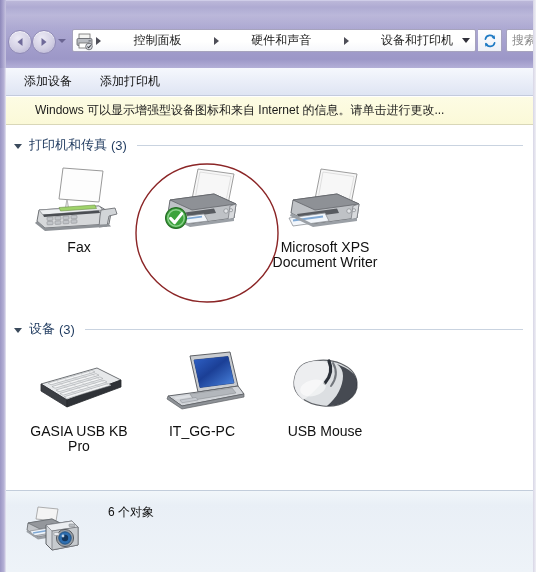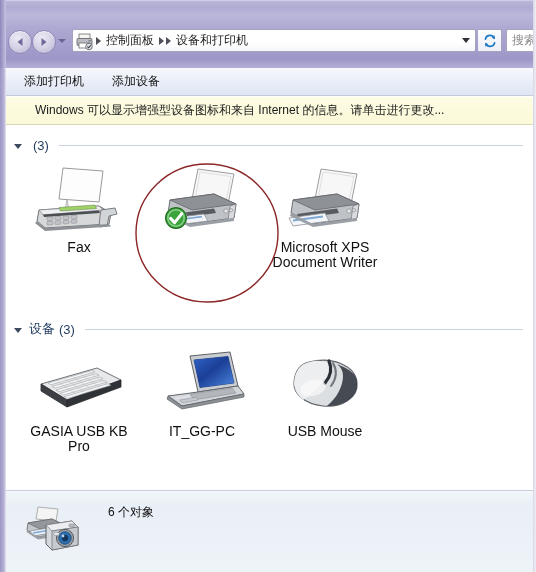--- a/index.html
+++ b/index.html
@@ -138,20 +138,21 @@
     width: 20px; height: 20px;
     margin-left: 2px;
     position: relative;
   }
   .crumbs {
     flex: 1 1 auto;
     display: flex;
     align-items: center;
     overflow: hidden;
     white-space: nowrap;
+    justify-content: space-between;
   }
   .crumb {
     font-size: 12px;
     color: #1c1c1c;
     padding: 1px 4px;
     cursor: default;
   }
   .crumb-sep {
     width: 0; height: 0;
     margin: 0 1px;
@@ -364,20 +365,21 @@
             <rect x="4" y="12" width="10" height="5" fill="#ffffff" stroke="#6e6e6e" stroke-width="0.8"></rect>
             <rect x="13.5" y="9" width="2.3" height="1.6" fill="#7f838a"></rect>
             <circle cx="14" cy="15.5" r="3.3" fill="#d9dde3" stroke="#5a5c62" stroke-width="0.8"></circle>
             <path d="M12.4 15.5 l1.2 1.3 l2.2 -2.4" fill="none" stroke="#3a3c42" stroke-width="1.1"></path>
           </svg>
         </div>
         <div class="crumbs">
           <span class="crumb-sep"></span>
           <span class="crumb">控制面板</span>
           <span class="crumb-sep"></span>
+          <span class="crumb">硬件和声音</span>
           <span class="crumb-sep"></span>
           <span class="crumb">设备和打印机</span>
         </div>
         <div class="addr-dropdown">
           <i></i>
         </div>
       </div>
 
       <div class="refresh-btn">
         <svg class="icon-svg" width="16" height="16" viewBox="0 0 16 16">
@@ -385,30 +387,31 @@
           <path d="M12.6 9.9 A4.6 4.6 0 0 1 3.9 10.7" fill="none" stroke="#1f7ac4" stroke-width="1.7" stroke-linecap="round"></path>
           <path d="M12.6 2.2 l0.3 3.4 l-3.3 -0.6 z" fill="#1f7ac4"></path>
           <path d="M3.4 13.8 l-0.3 -3.4 l3.3 0.6 z" fill="#1f7ac4"></path>
         </svg>
       </div>
 
       <div class="searchbox">搜索 设备和打印机</div>
     </div>
 
     <div class="toolbar">
+      <div class="tb-btn">添加设备</div>
       <div class="tb-btn">添加打印机</div>
-      <div class="tb-btn">添加设备</div>
     </div>
 
     <div class="infobar">Windows 可以显示增强型设备图标和来自 Internet 的信息。请单击进行更改...</div>
 
     <div class="content">
 
       <div class="group-header" style="top:10px;">
         <span class="grp-tri"></span>
+        <span class="grp-title">打印机和传真</span>
         <span class="grp-count">(3)</span>
         <span class="grp-rule"></span>
       </div>
 
       <div class="tile" style="left:14px; top:40px;">
         <div class="tile-icon">
           <svg class="icon-svg" width="100" height="74" viewBox="0 0 100 74">
 
             <path d="M34 2 L74 5 L70 36 L30 33 Z" fill="#fdfdfd" stroke="#9a9a9a" stroke-width="1"></path>
             <path d="M38 33 L40 44 L36 44 Z" fill="#e6e6e6" stroke="#a0a0a0" stroke-width="0.7"></path>

